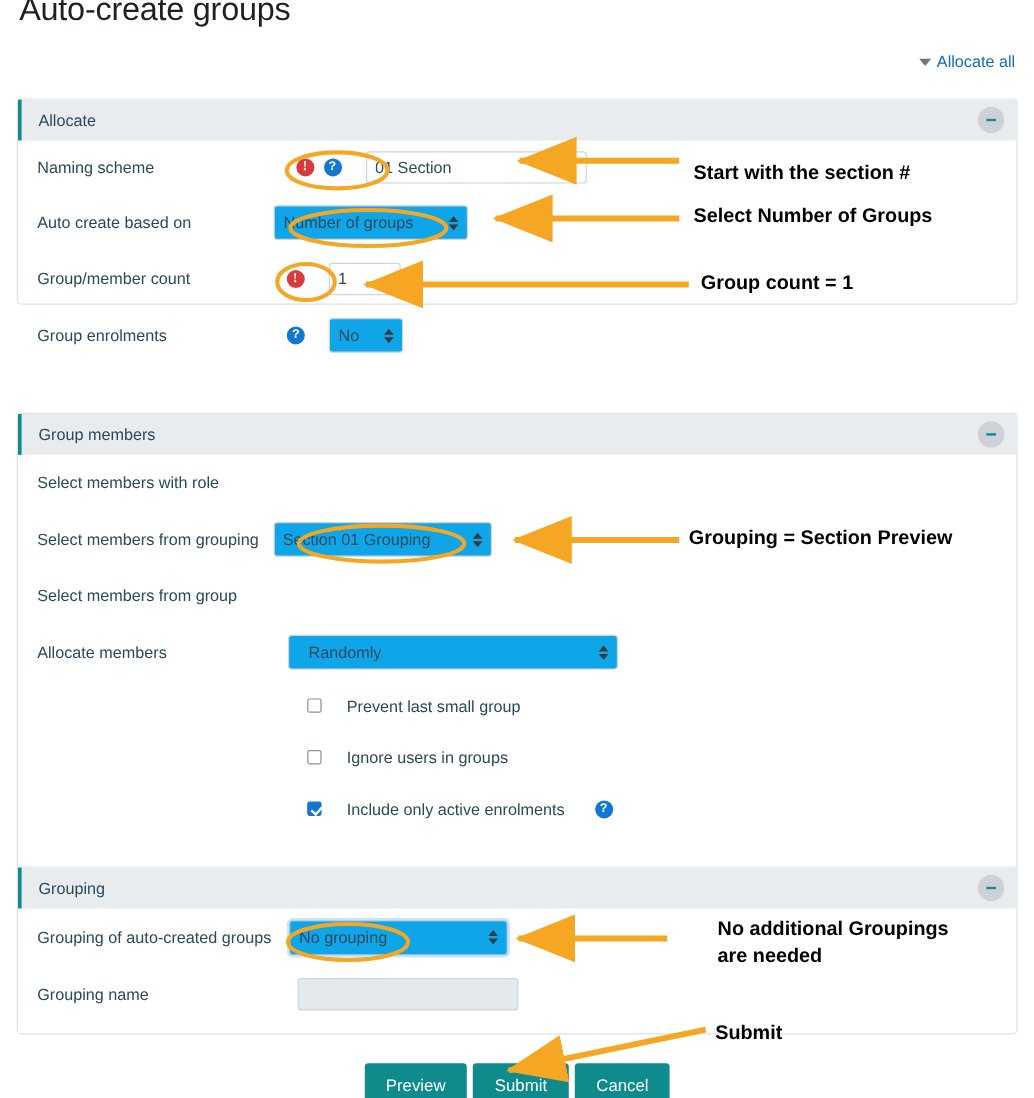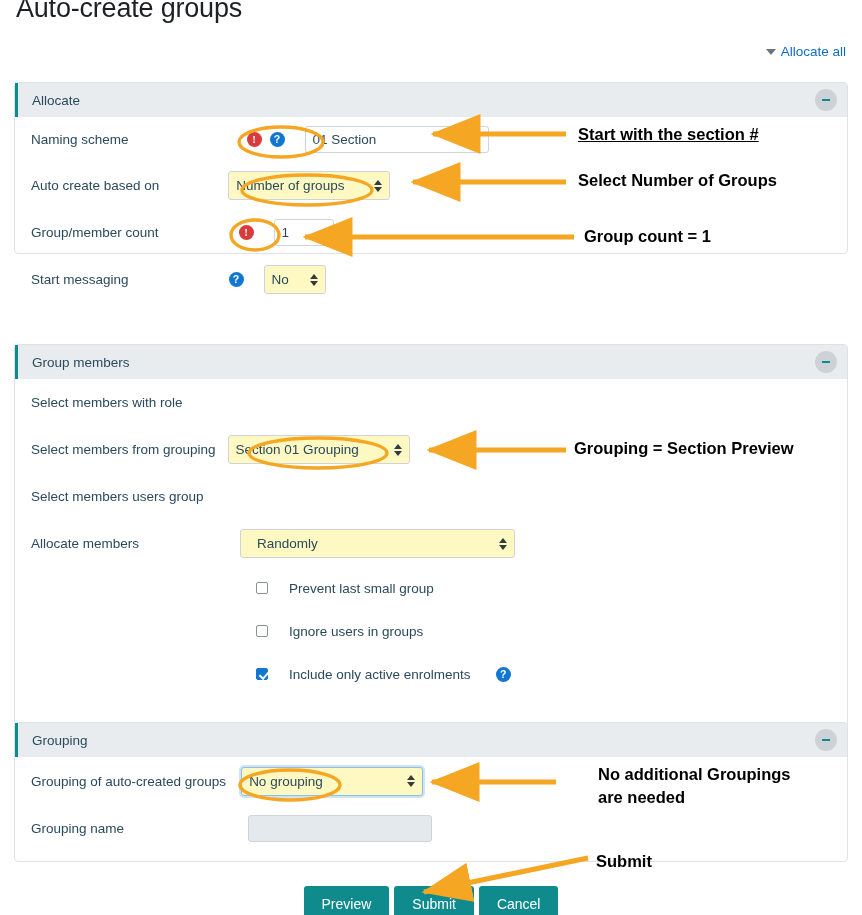--- a/index.html
+++ b/index.html
@@ -137,21 +137,21 @@
   }
   input.disabled-txt {
     background: #e4e9ed;
     border: 1px solid #ced4da;
     color: #2a4a5c;
   }
   select.sel {
     height: 29px;
     border: 1px solid #ced4da;
     border-radius: 3px;
-    background: #fef9c3;
+    background: #0ea5e9;
     color: #2a4a5c;
     font-family: "Liberation Sans", sans-serif;
     font-size: 13.5px;
     padding: 0 20px 0 7px;
     -webkit-appearance: none;
     appearance: none;
     outline: none;
   }
   .selwrap { position: relative; display: inline-block; }
   .selwrap .updown {
@@ -288,21 +288,21 @@
 
     <div class="frow" style="min-height:47px;">
       <span class="flabel">Group/member count</span>
       <span class="ficons" style="margin-left:80px;">
         <span class="badge-ico req-ico">!</span>
       </span>
       <input class="num" style="width: 60px; margin-left: 12px;" value="1">
     </div>
 
     <div class="frow" style="min-height:47px;">
-      <span class="flabel">Start messaging</span>
+      <span class="flabel">Group enrolments</span>
       <span class="ficons" style="margin-left:100px;">
         <span class="badge-ico help-ico">?</span>
       </span>
       <span class="selwrap" style="margin-left:12px;">
         <select class="sel" style="width:62px;">
           <option>No</option>
         </select>
         <span class="updown">
             <i class="up"></i>
             <i class="dn"></i>
@@ -333,21 +333,21 @@
           <option>Section 01 Grouping</option>
         </select>
         <span class="updown">
             <i class="up"></i>
             <i class="dn"></i>
           </span>
       </span>
     </div>
 
     <div class="frow" style="min-height:47px;">
-      <span class="flabel">Select members users group</span>
+      <span class="flabel">Select members from group</span>
     </div>
 
     <div class="frow" style="min-height:47px;">
       <span class="flabel">Allocate members</span>
       <span class="selwrap" style="margin-left:101px;">
         <select class="sel" style="width:275px;padding-left:16px;">
           <option>Randomly</option>
         </select>
         <span class="updown">
             <i class="up"></i>
@@ -431,20 +431,20 @@
   <ellipse cx="318" cy="453" rx="69" ry="15" fill="none" stroke="#f5a623" stroke-width="3.4"></ellipse>
   <line x1="566" y1="450" x2="429" y2="450" stroke="#f5a623" stroke-width="5" marker-end="url(#ah)"></line>
 
   <ellipse cx="290" cy="785" rx="50" ry="15" fill="none" stroke="#f5a623" stroke-width="3.4"></ellipse>
   <line x1="556" y1="782" x2="432" y2="782" stroke="#f5a623" stroke-width="5" marker-end="url(#ah)"></line>
 
   <line x1="588" y1="858" x2="424" y2="892" stroke="#f5a623" stroke-width="5" marker-end="url(#ah)"></line>
 </svg>
 
 <div class="anno-layer">
-  <div class="anno-text" style="left:578px;top:124px;text-decoration:underline;">Start with the section #</div>
+  <div class="anno-text" style="left:578px;top:134px;">Start with the section #</div>
   <div class="anno-text" style="left:578px;top:170px;">Select Number of Groups</div>
   <div class="anno-text" style="left:584px;top:226px;">Group count = 1</div>
   <div class="anno-text" style="left:574px;top:438px;">Grouping = Section Preview</div>
   <div class="anno-text" style="left:598px;top:764px;">No additional Groupings</div>
   <div class="anno-text" style="left:598px;top:787px;">are needed</div>
   <div class="anno-text" style="left:596px;top:851px;">Submit</div>
 </div>
 
 </body></html>

